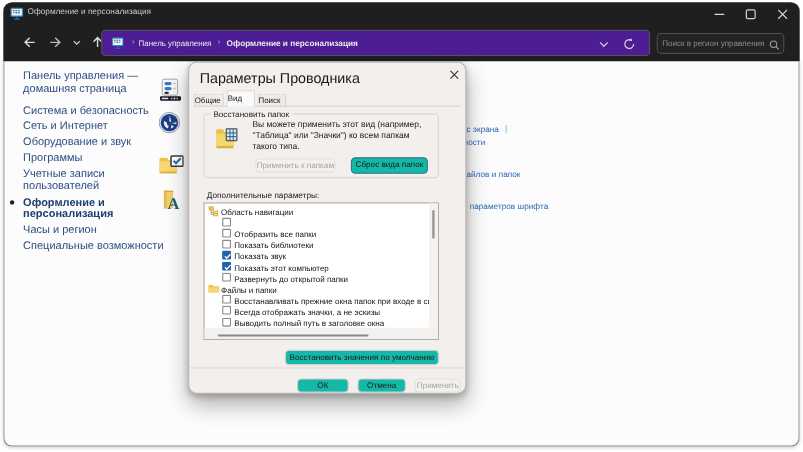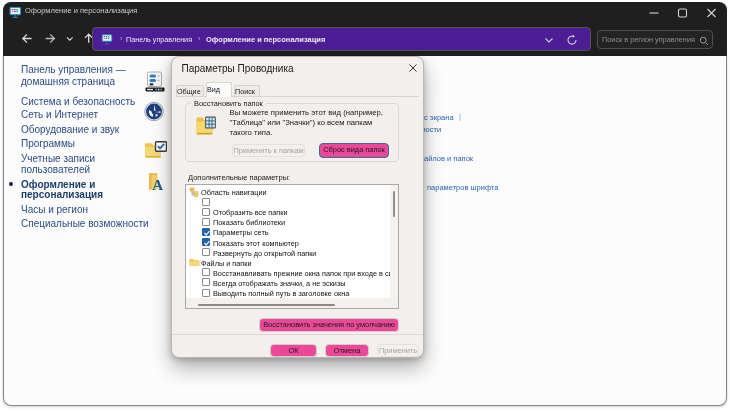--- a/index.html
+++ b/index.html
@@ -16,31 +16,31 @@
   .searchbox { position:absolute; left:594px; top:28px; width:116px; height:19px; background:#232323; border:1px solid #4e4e4e; border-radius:4px; }
   .searchtxt { position:absolute; left:4px; top:3.5px; font-size:7.3px; color:#8e8e8e; white-space:nowrap; }
   
   .slink { position:absolute; left:21px; font-size:10px; color:#2b4c84; white-space:nowrap; }
   .sbold { font-weight:bold; color:#1d3e6e; }
   .bullet { position:absolute; left:9px; top:182px; width:4px; height:4px; border-radius:50%; background:#141e38; }
   
   .frag { position:absolute; font-size:7.5px; color:#2a67b4; white-space:nowrap; }
   
   .dlg { position:absolute; left:171px; top:56px; width:253px; height:302px; background:#f2efec; border:1px solid #b9b6b3; border-radius:8px; box-shadow:0 10px 20px rgba(0,0,0,0.30), 0 2px 6px rgba(0,0,0,0.20); font-size:7.4px; }
-  .dlg-title { position:absolute; left:9.5px; top:6px; font-size:10px; color:#191919; }
+  .dlg-title { position:absolute; left:9.5px; top:6px; font-size:13px; color:#191919; }
   .dlg-x { position:absolute; right:5px; top:6px; width:10px; height:10px; }
   
   .tab { position:absolute; top:28px; height:12px; background:#f0ebe7; border:1px solid #d8d4d0; border-bottom:none; border-radius:2px 2px 0 0; font-size:7.4px; color:#1a1a1a; text-align:left; line-height:12px; z-index:2; font-size:7.2px; }
   .tab.active { top:25px; height:15px; background:#fbfafa; line-height:14px; z-index:4; }
   .tabline { position:absolute; left:4px; right:4px; top:39px; height:0; border-top:1px solid #d8d4d0; z-index:3; }
   
   .grpbox { position:absolute; left:13px; top:46px; width:214px; height:59px; border:1px solid #dcd8d4; border-radius:4px; }
   .grplegend { position:absolute; left:5px; top:-5px; background:#f2efec; padding:0 3px; font-size:7.4px; color:#1a1a1a; }
   .grptext { position:absolute; left:57.5px; top:51px; font-size:7.7px; color:#1a1a1a; line-height:10px; white-space:nowrap; }
-  .btn { position:absolute; background:#ec4899; border:1px solid #d2cecb; border-radius:4px; font-size:7.4px; color:#1a1a1a; text-align:center; white-space:nowrap; }
+  .btn { position:absolute; background:#14b8a6; border:1px solid #d2cecb; border-radius:4px; font-size:7.4px; color:#1a1a1a; text-align:center; white-space:nowrap; }
   .btn.default { border:1.5px solid #36718f; }
   .btn.disabled { background:#f3f1ee; border:1px solid #e3e0dd; color:#a6a29e; }
   
   .listlabel { position:absolute; left:16px; top:115.5px; font-size:7.5px; color:#1a1a1a; }
   .listbox { position:absolute; left:13px; top:127px; width:214px; height:125px; background:#ffffff; border:1px solid #aaa7a4; }
   .lrow { position:absolute; left:0; width:204px; height:10px; font-size:7.3px; color:#111111; white-space:nowrap; overflow:hidden;padding-left:32px; }
   .lrow span.t { position:absolute; top:1px; }
   .cb { position:absolute; left:16px; top:0.5px; width:8px; height:8px; border:1px solid #8a8784; border-radius:1px; background:#fff; }
   .cb.on { background:#2063af; border-color:#2063af; }
   .cb svg { position:absolute; left:-1px; top:-1px; }
@@ -220,21 +220,21 @@
     <div class="lrow" style="top:32.3px">
         <span class="cb"></span>
         <span class="t" style="left:27px">Показать библиотеки</span>
       </div>
     <div class="lrow" style="top:42.4px">
         <span class="cb on">
           <svg width="10" height="10" viewBox="0 0 10 10">
             <path d="M 2.5 5 L 4.2 6.8 L 7.5 3.2" stroke="#fff" stroke-width="1.2" fill="none"></path>
           </svg>
         </span>
-        <span class="t" style="left:27px">Параметры сеть</span>
+        <span class="t" style="left:27px">Показать звук</span>
       </div>
     <div class="lrow" style="top:52.5px">
         <span class="cb on">
           <svg width="10" height="10" viewBox="0 0 10 10">
             <path d="M 2.5 5 L 4.2 6.8 L 7.5 3.2" stroke="#fff" stroke-width="1.2" fill="none"></path>
           </svg>
         </span>
         <span class="t" style="left:27px">Показать этот компьютер</span>
       </div>
     <div class="lrow" style="top:62.6px">

